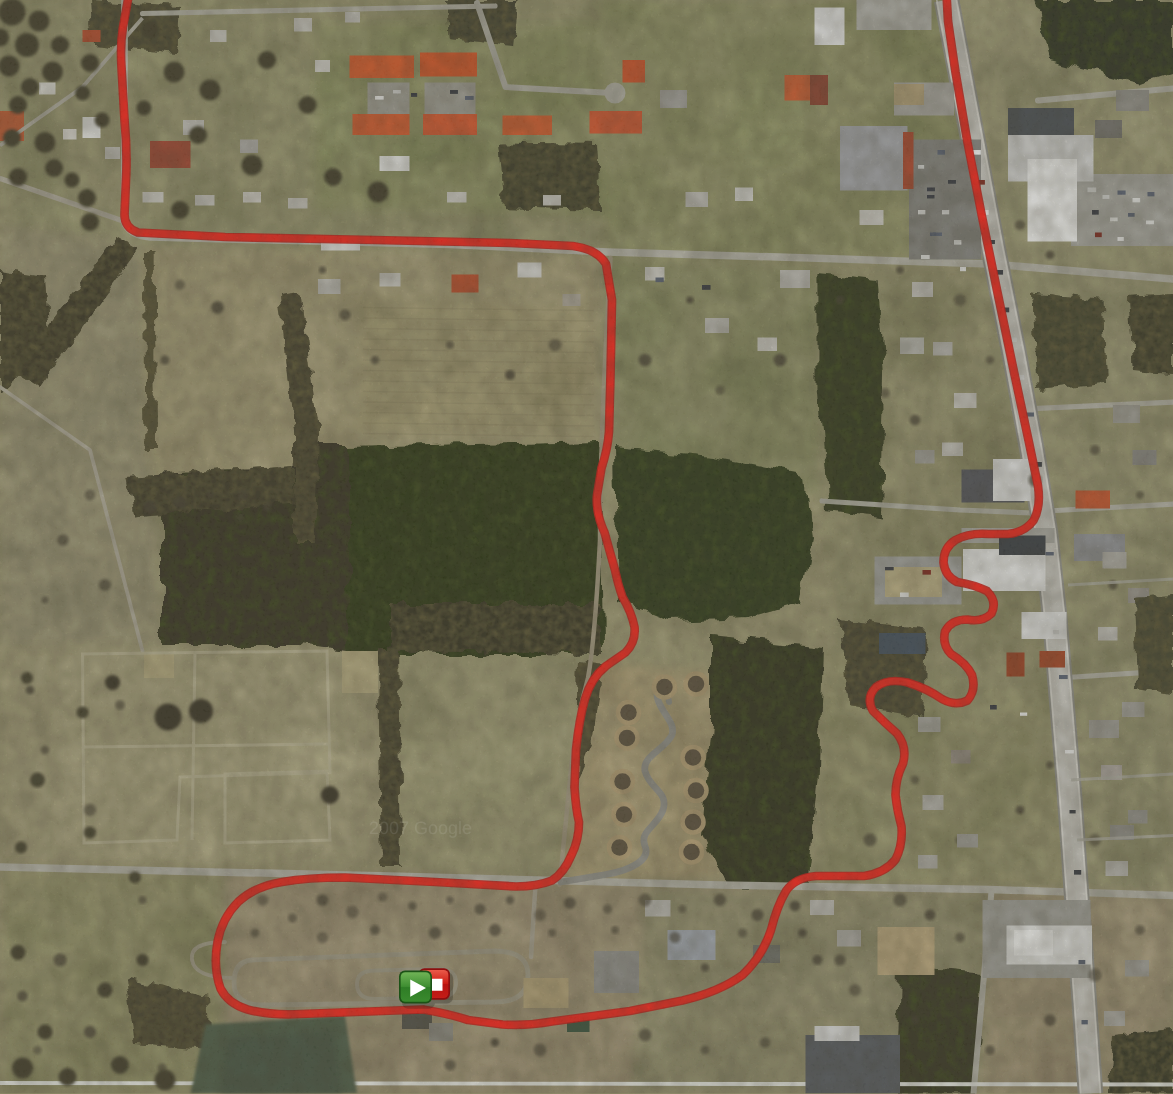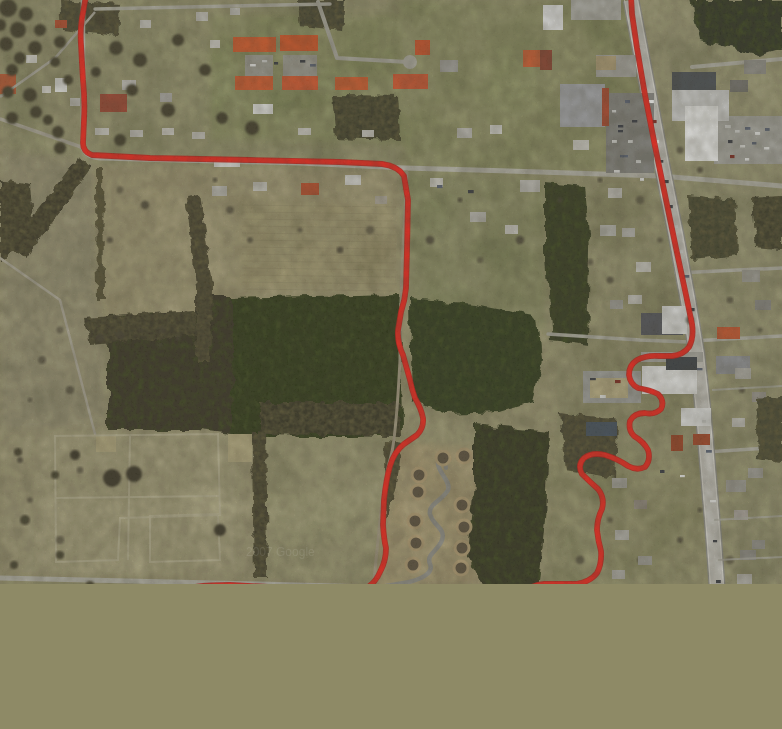--- a/index.html
+++ b/index.html
@@ -1,15 +1,15 @@
 <!DOCTYPE html>
 <html><head><meta charset="utf-8">
 <style>
 html,body{margin:0;padding:0;background:#8e8a66;font-family:"Liberation Sans",sans-serif;}
-#map{position:relative;width:782px;height:584px;overflow:hidden;}
+#map{position:relative;width:782px;height:729px;overflow:hidden;}
 svg{display:block;}
 </style></head><body>
 
 <div id="map">
 <svg width="782" height="729" viewBox="0 0 782 729" xmlns="http://www.w3.org/2000/svg">
 <defs>
 <filter color-interpolation-filters="sRGB" id="grain" x="0" y="0" width="100%" height="100%">
  <feTurbulence type="fractalNoise" baseFrequency="0.5" numOctaves="3" seed="7" stitchTiles="stitch"></feTurbulence>
  <feColorMatrix type="matrix" values="0 0 0 0 0  0 0 0 0 0  0 0 0 0 0  0.8 0.8 0.8 0 0"></feColorMatrix>
 </filter>

